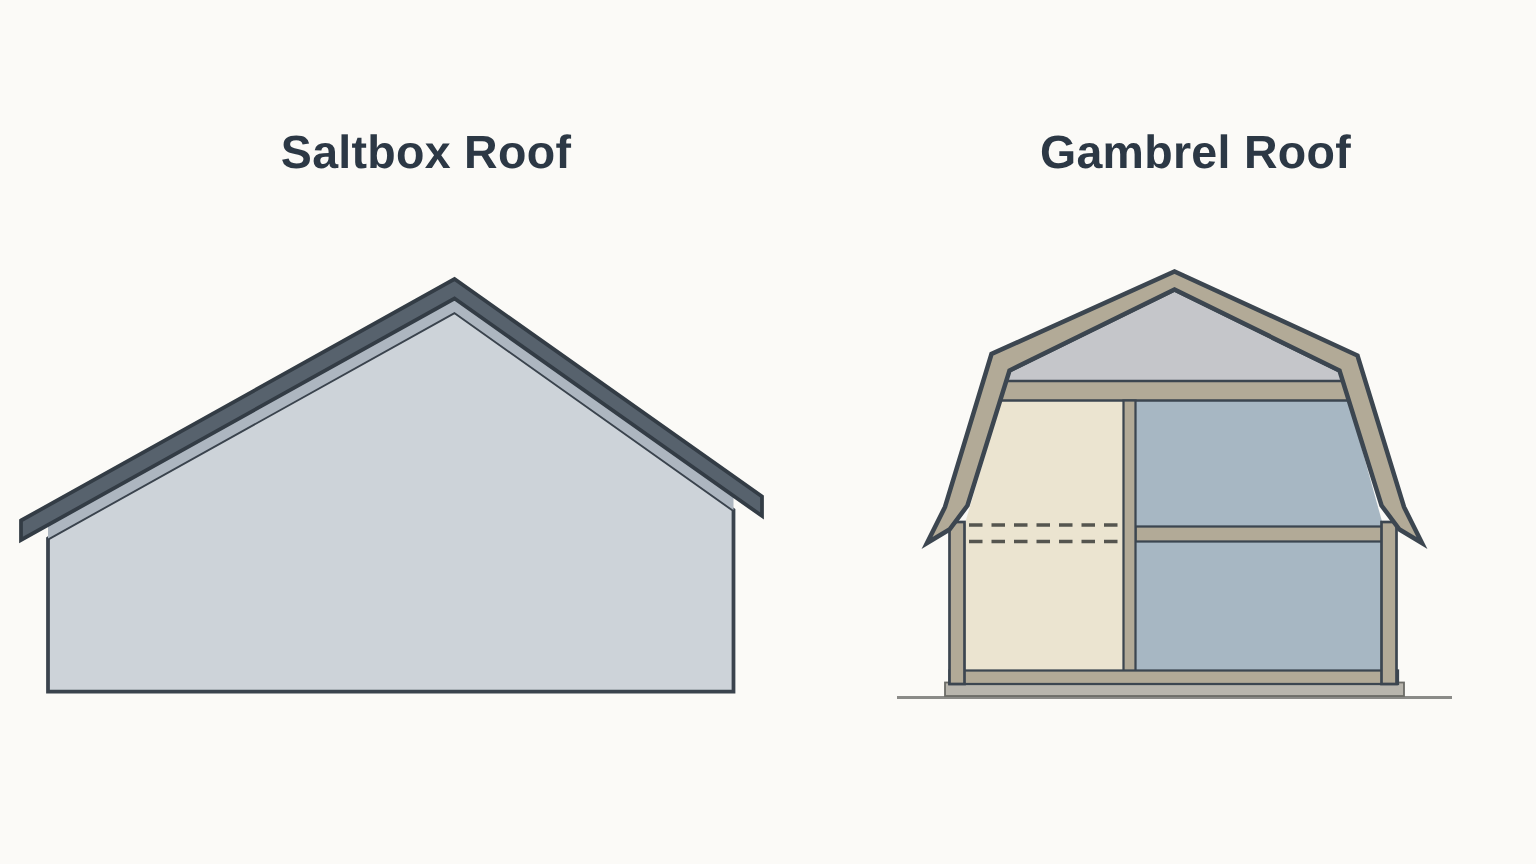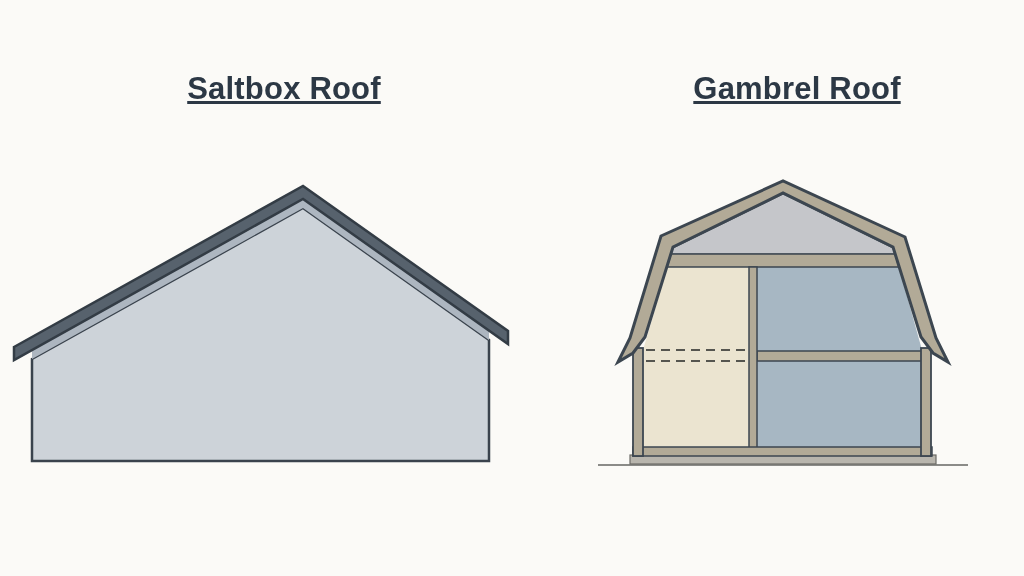--- a/index.html
+++ b/index.html
@@ -9,29 +9,28 @@
   }
   .canvas{
     position:relative;
     width:1024px;
     height:576px;
     background:#fbfaf7;
     overflow:hidden;
   }
   .diagram-title{
     position:absolute;
-    top:71px;
+    top:84px;
     margin:0;
     width:400px;
     text-align:center;
     font-size:31px;
     font-weight:700;
     letter-spacing:0.2px;
     color:#2c3845;
-    text-decoration:underline;
   }
   #saltbox-title{left:84px;}
   #gambrel-title{left:597px;}
   .art{
     position:absolute;
     left:0; top:0;
   }
 </style>
 </head>
 <body>

